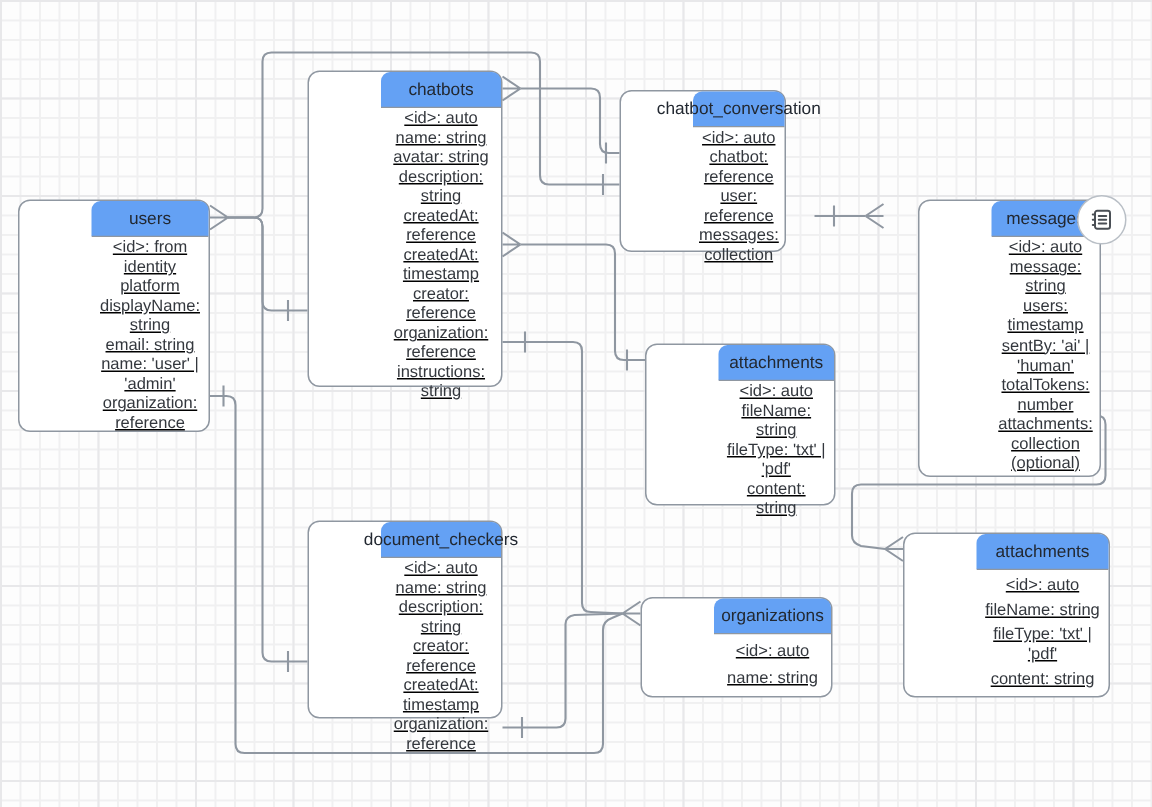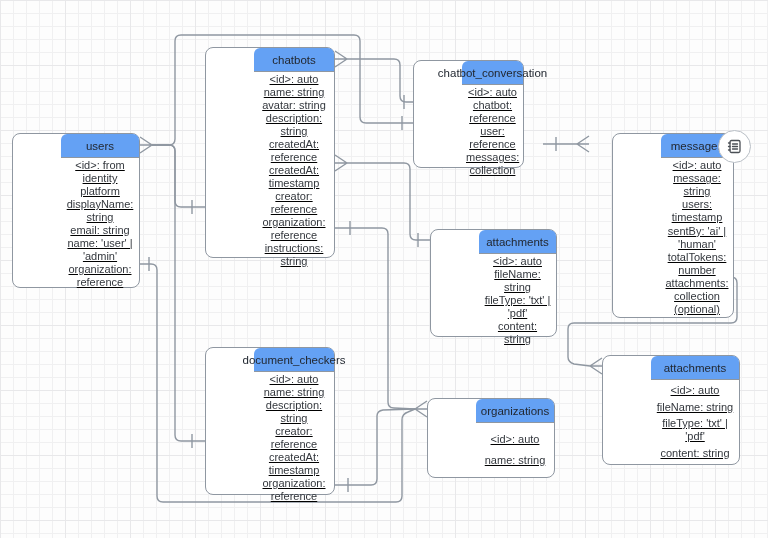--- a/index.html
+++ b/index.html
@@ -166,33 +166,33 @@
   <div class="entity" style="left:430px;top:229px;width:127px;height:108px">
     <div class="ehead">attachments</div>
     <div class="efields">
         <div class="field">&lt;id&gt;: auto</div>
         <div class="field">fileName: string</div>
         <div class="field">fileType: 'txt' | 'pdf'</div>
         <div class="field">content: string</div>
       </div>
   </div>
 
-  <div class="entity" style="left:205px;top:347px;width:130px;height:148px">
+  <div class="entity" style="left:205px;top:347px;width:130px;height:132px">
     <div class="ehead">document_checkers</div>
     <div class="efields">
         <div class="field">&lt;id&gt;: auto</div>
         <div class="field">name: string</div>
         <div class="field">description: string</div>
         <div class="field">creator: reference</div>
         <div class="field">createdAt: timestamp</div>
         <div class="field">organization: reference</div>
       </div>
   </div>
 
-  <div class="entity" style="left:427px;top:398px;width:128px;height:80px">
+  <div class="entity" style="left:427px;top:398px;width:128px;height:67px">
     <div class="ehead">organizations</div>
     <div class="efields">
         <div class="field">&lt;id&gt;: auto</div>
         <div class="field">name: string</div>
       </div>
   </div>
 
   <div class="entity" style="left:602px;top:355px;width:138px;height:110px">
     <div class="ehead">attachments</div>
     <div class="efields">

